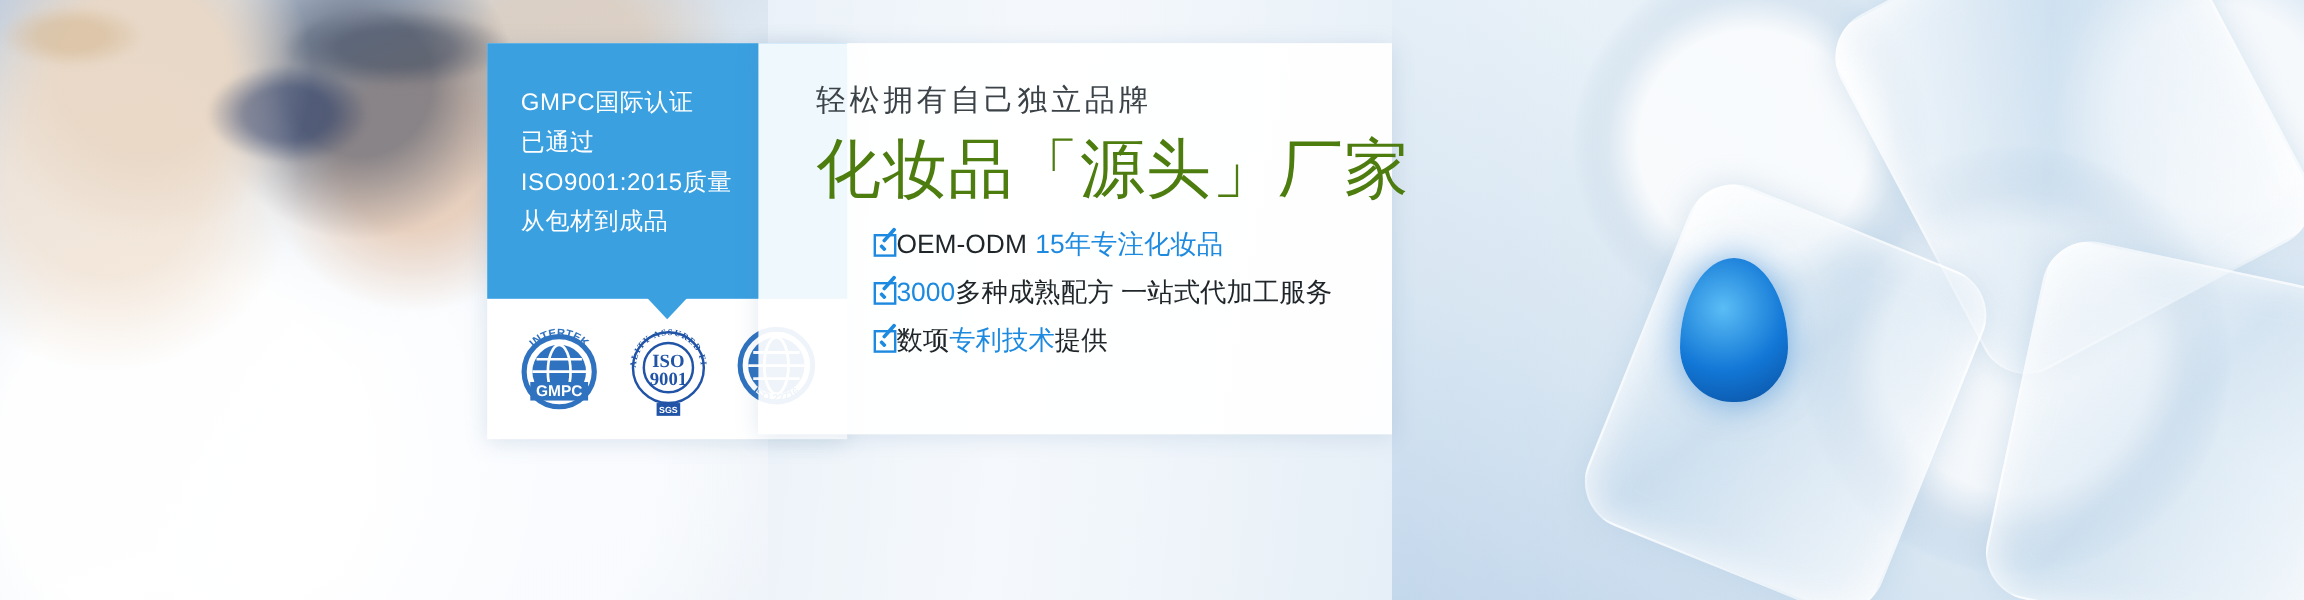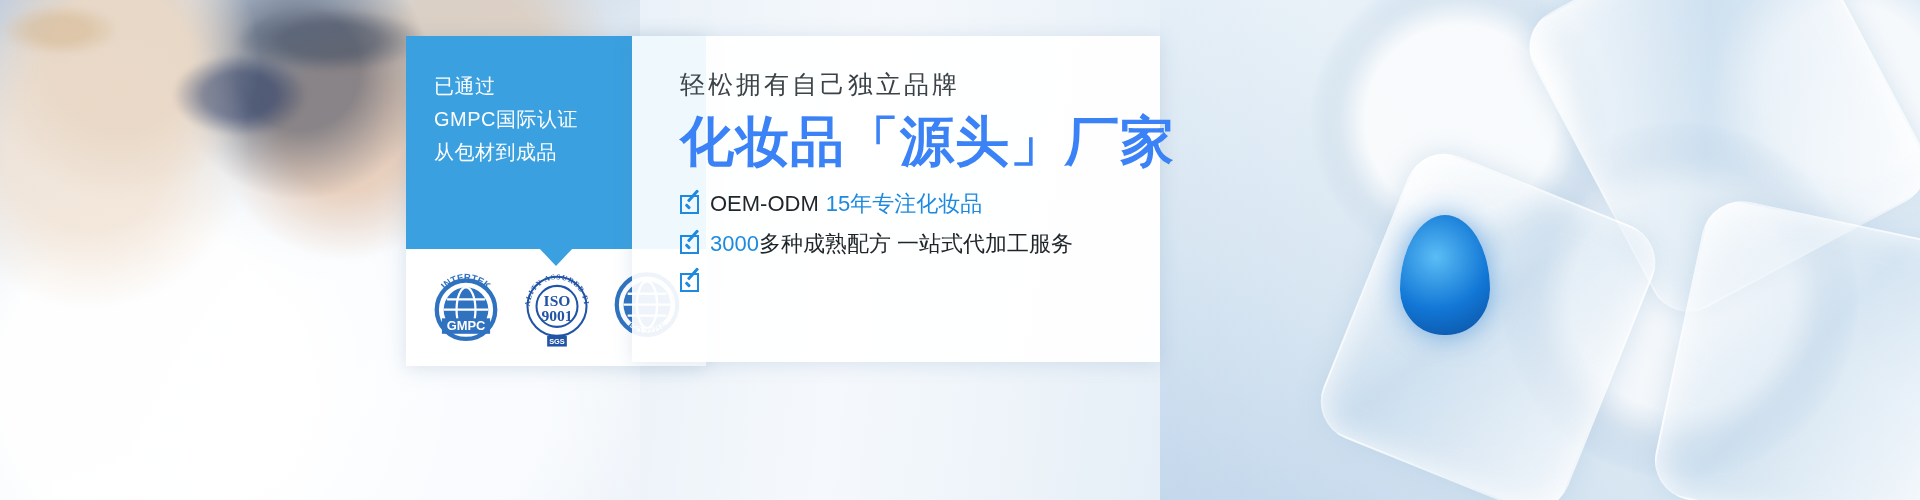--- a/index.html
+++ b/index.html
@@ -101,27 +101,27 @@
     position:absolute;left:632px;top:36px;width:528px;height:326px;
     background:rgba(255,255,255,.92);
     box-shadow:0 2px 18px rgba(90,130,170,.18);
     box-sizing:border-box;padding:36px 0 0 48px;
   }
   .eyebrow{
     font-size:25px;color:#3c4348;letter-spacing:3px;line-height:1;
     margin:0 0 14px 0;white-space:nowrap;
   }
   .headline{
-    font-size:54px;color:#3b82f6;letter-spacing:1px;line-height:1.12;
-    margin:0 0 22px 0;white-space:nowrap;font-weight:700;
+    font-size:54px;color:#4d7c0f;letter-spacing:1px;line-height:1.12;
+    margin:0 0 22px 0;white-space:nowrap;font-weight:400;
   }
   .bullets{list-style:none;margin:0;padding:0;}
   .bullets li{
-    display:flex;align-items:center;gap:11px;
-    font-size:22px;line-height:1;margin-bottom:18px;color:#2b3135;white-space:nowrap;
+    display:flex;align-items:center;
+    font-size:22px;line-height:1;margin-bottom:18px;color:#2b3135;white-space:nowrap;margin-left:48px;
   }
   .chk{
     flex:0 0 auto;width:19px;height:19px;border:2px solid #1d8ae0;
     position:relative;box-sizing:border-box;
   }
   .chk:before{
     content:"";position:absolute;left:3px;top:8px;width:6px;height:2.5px;
     background:#1d8ae0;transform:rotate(45deg);border-radius:1px;
   }
   .chk:after{
@@ -142,22 +142,23 @@
   <div class="bg-right-photo">
     <div class="tube t1"></div>
     <div class="tube t2"></div>
     <div class="tube t3"></div>
   </div>
   <div class="blue-drop"></div>
   <div class="bg-sheen"></div>
 
   <div class="cert-card">
     <div class="cert-blue">
+      <div class="line">GMPC国际认证</div>
       <div class="line">已通过</div>
-      <div class="line">GMPC国际认证</div>
+      <div class="line">ISO9001:2015质量</div>
       <div class="line">从包材到成品</div>
       <div class="cert-arrow"></div>
     </div>
 
     <div class="cert-logos">
 
       <div class="logo">
         <svg width="86" height="86" viewBox="0 0 100 100">
           <circle cx="50" cy="52" r="34" fill="none" stroke="#2f72bf" stroke-width="5"></circle>
           <ellipse cx="50" cy="52" rx="34" ry="34" fill="none" stroke="#2f72bf" stroke-width="0"></ellipse>
@@ -220,17 +221,18 @@
       <li>
         <span class="chk"></span>
         <span><span class="b-dark">OEM-ODM</span><span class="sp"></span><span class="b-blue">15年专注化妆品</span><span class="b-dark"></span></span>
       </li>
       <li>
         <span class="chk"></span>
         <span><span class="b-dark"></span><span class="b-blue">3000</span><span class="b-dark">多种成熟配方 一站式代加工服务</span></span>
       </li>
       <li>
         <span class="chk"></span>
+        <span><span class="b-dark">数项</span><span class="b-blue">专利技术</span><span class="b-dark">提供</span></span>
       </li>
     </ul>
   </div>
 
 </div>
 
 </body></html>

